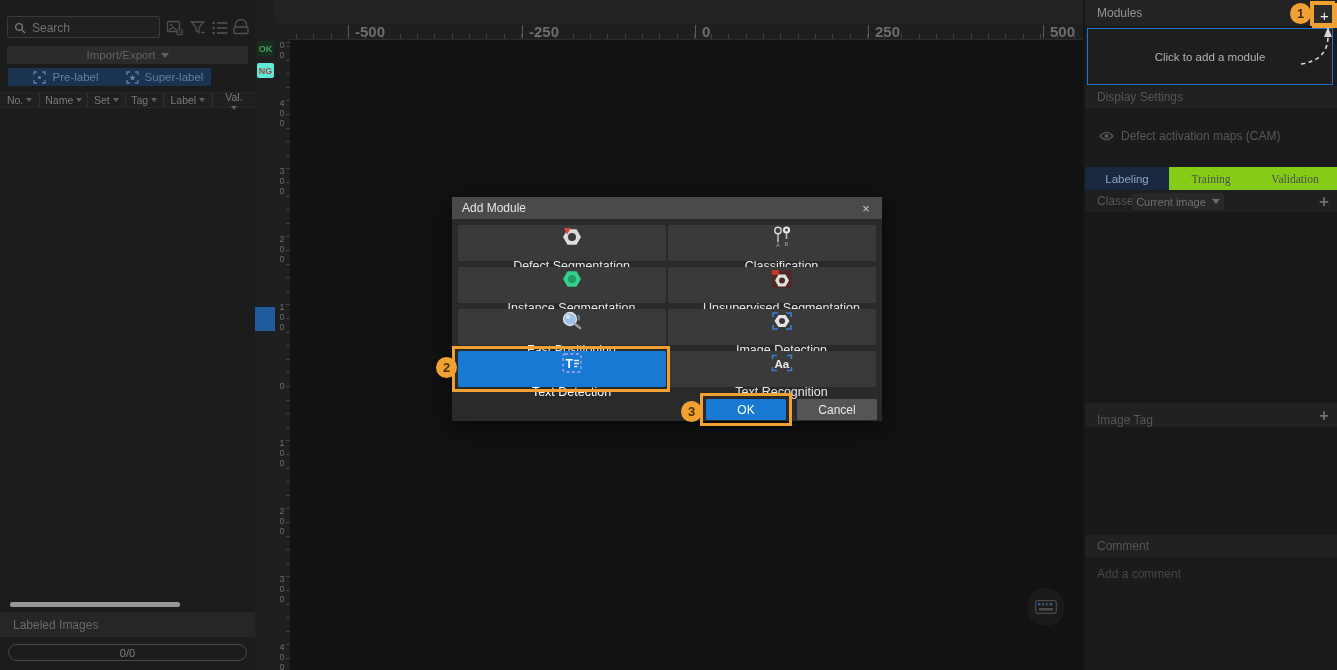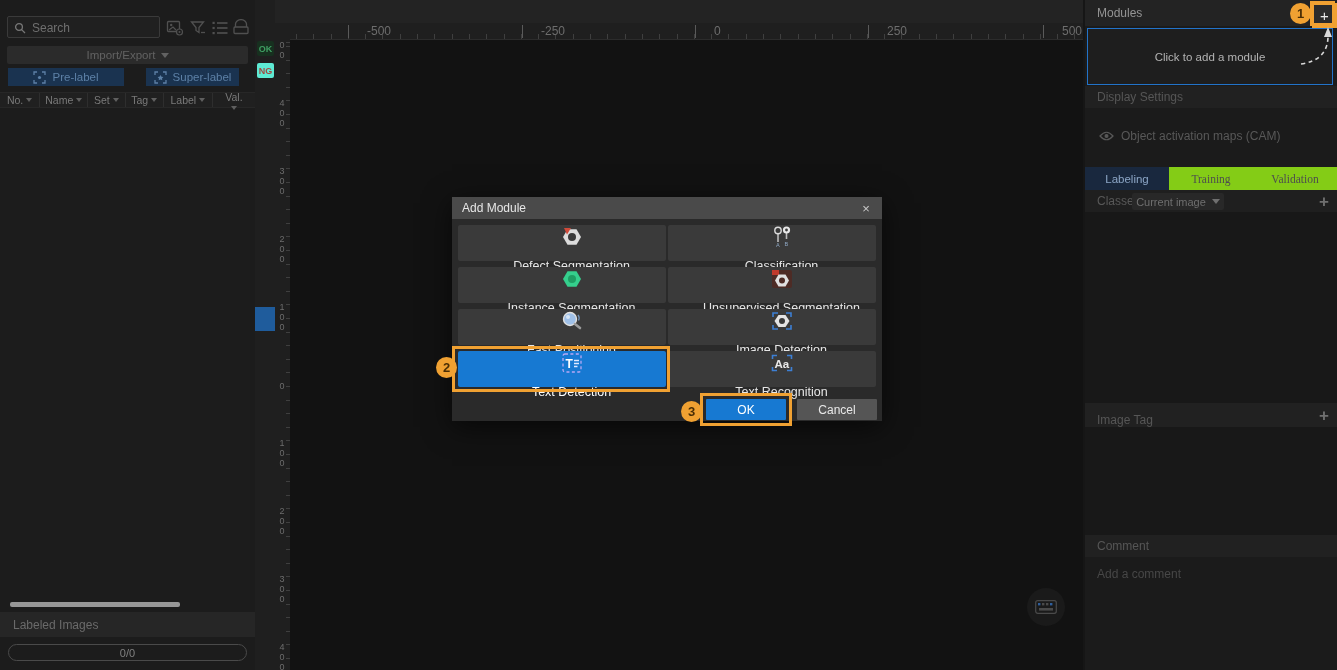--- a/index.html
+++ b/index.html
@@ -42,22 +42,22 @@
   .status-badge{left:257px;width:17px;height:15px;border-radius:2px;font-size:9px;font-weight:bold;}
   #ok-badge{top:41px;background:#17301f;color:#3f9e62;}
   #ng-badge{top:63px;background:#5eead4;color:#a14a42;}
   #thumb-select{left:255px;top:307px;width:22px;height:24px;background:#1f5c9c;}
   #canvas-topbar{left:275px;top:0;width:808px;height:23px;background:#232323;}
   #ruler-corner{left:275px;top:23px;width:15px;height:17px;background:#1f1f1f;}
   #h-ruler{left:290px;top:23px;width:793px;height:17px;background:#1f1f1f;
     border-bottom:1px solid #2c2c2c;
     background-image:repeating-linear-gradient(90deg,#3f3f3f 0 1px,transparent 1px 17.3px);
     background-size:100% 5px;background-repeat:repeat-x;background-position:6px bottom;}
-  .h-lab{position:absolute;top:2px;font-size:12px;color:#6d6d6d;border-left:1px solid #5a5a5a;
-    padding-left:18px;line-height:13px;}
+  .h-lab{position:absolute;top:2px;font-size:15px;color:#6d6d6d;border-left:1px solid #5a5a5a;
+    padding-left:6px;line-height:13px;font-weight:bold;}
   #v-ruler{left:275px;top:40px;width:15px;height:630px;background:#1f1f1f;overflow:hidden;
     background-image:repeating-linear-gradient(180deg,#3f3f3f 0 1px,transparent 1px 13.6px);
     background-size:4px 100%;background-repeat:repeat-y;background-position:right 6px;}
   .v-lab{position:absolute;left:2px;font-size:9px;color:#6d6d6d;
     writing-mode:vertical-lr;text-orientation:upright;letter-spacing:0;}
   #canvas{left:290px;top:40px;width:793px;height:630px;background:#121212;}
   #kbd-btn{left:1027px;top:588px;width:38px;height:38px;border-radius:50%;background:#1a1a1a;}
 
   
   #right-sidebar{left:1085px;top:0;width:252px;height:670px;background:#1b1b1b;}
@@ -156,21 +156,21 @@
       <span class="caret-md"></span>
     </div>
 
     <div class="abs lbl-btn center" style="left:8px;width:116px">
       <svg width="13" height="13" viewBox="0 0 13 13">
         <path d="M1 4 V1 H4 M9 1 H12 V4 M12 9 V12 H9 M4 12 H1 V9" fill="none" stroke="#5d80a6" stroke-width="1.3"></path>
         <circle cx="6.5" cy="6.5" r="1.6" fill="#5d80a6"></circle>
       </svg>
       <span>Pre-label</span>
     </div>
-    <div class="abs lbl-btn center" style="left:146px;width:93px">
+    <div class="abs lbl-btn center" style="left:118px;width:93px">
       <svg width="13" height="13" viewBox="0 0 13 13">
         <path d="M1 4 V1 H4 M9 1 H12 V4 M12 9 V12 H9 M4 12 H1 V9" fill="none" stroke="#5d80a6" stroke-width="1.3"></path>
         <path d="M6.5 4 l1 1.7 1.9.3 -1.4 1.4 .3 1.9 -1.8 -.9 -1.8.9 .3 -1.9 -1.4 -1.4 1.9 -.3 z" fill="#5d80a6"></path>
       </svg>
       <span>Super-label</span>
     </div>
 
     <div id="table-header" class="abs">
       <div class="th-cell" style="width:40px">
         <span>No.</span>
@@ -264,21 +264,21 @@
       <span>Click to add a module</span>
     </div>
     <div id="display-header" class="rs sec-head">
       <span>Display Settings</span>
     </div>
     <div id="cam-row" class="abs flexc">
       <svg width="15" height="10" viewBox="0 0 15 10">
         <path d="M1 5 Q7.5 -2.5 14 5 Q7.5 12.5 1 5 Z" fill="none" stroke="#585858" stroke-width="1.2"></path>
         <circle cx="7.5" cy="5" r="2" fill="#585858"></circle>
       </svg>
-      <span>Object activation maps (CAM)</span>
+      <span>Defect activation maps (CAM)</span>
     </div>
 
     <div class="tab active center" style="left:0">
       <span>Labeling</span>
       </div>
     <div class="tab inactive center" style="left:84px">
       <span>Training</span>
       </div>
     <div class="tab inactive center" style="left:168px">
       <span>Validation</span>

